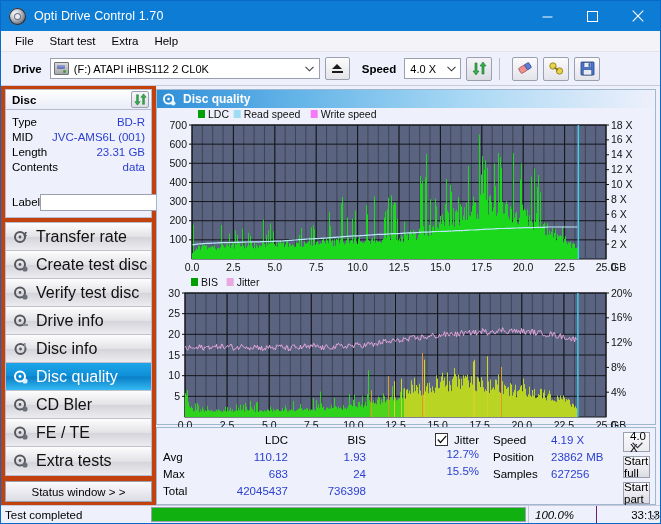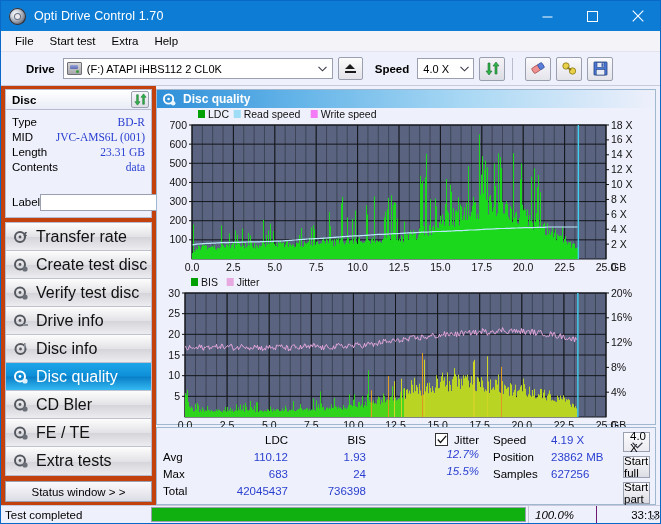--- a/index.html
+++ b/index.html
@@ -54,21 +54,21 @@
     flex: 0 0 21px; padding-left: 7px;
     border-bottom: 1px solid #e3e3ee;
   }
   .menu-item { padding: 2px 9px 3px 7px; color:#000; font-size:11.5px; }
   
   .toolbar {
     height: 34px; background:#eef0fb; flex:0 0 34px;
     display:flex; align-items:center; padding: 0 6px;
     border-bottom: 1px solid #c8cadb;
   }
-  .tb-label { font-weight:bold; font-size:11.5px; margin:0 8px 0 19px; }
+  .tb-label { font-weight:bold; font-size:11.5px; margin:0 8px 0 6px; }
   .combo {
     height: 21px; background:#fff; border:1px solid #9aa0b0;
     display:flex; align-items:center; position:relative;
     font-size:11px;
   }
   .combo .arrow {
     position:absolute; right:0; top:0; bottom:0; width:18px;
     display:flex; align-items:center; justify-content:center;
     background: #fff;
   }
@@ -124,21 +124,21 @@
     position:absolute; right:2px; top:1px; width:18px; height:17px;
     background: linear-gradient(#f6f6fa,#dedee6); border:1px solid #9aa0b0; border-radius:2px;
     display:flex; align-items:center; justify-content:center;
   }
   .disc-box {
     border:1px solid #b7bbcf; background:#eef0fb;
     padding: 4px 6px 5px 6px;
   }
   .disc-row { display:flex; align-items:center; height:15px; font-size:11.5px; }
   .disc-row .k { flex:1; color:#000; }
-  .disc-row .v { color:#2a3fd0; text-align:center;font-family:Liberation Serif, serif; }
+  .disc-row .v { color:#2a3fd0; text-align:center; }
   .label-row { display:flex; align-items:center; height:20px; margin-top:18px; }
   .label-row .k { width:37px; font-size:11.5px; }
   .label-input {
     flex:1; height:17px; background:#fff; border:1px solid #9aa0b0;
   }
   .label-btn {
     width:20px; height:19px; margin-left:3px;
     background: linear-gradient(#f6f6fa,#dedee6); border:1px solid #9aa0b0; border-radius:2px;
     display:flex;align-items:center;justify-content:center;
   }
@@ -192,21 +192,21 @@
   .st-c { width:80px; text-align:right; color:#2a3fd0; }
   .st-c.hdr { color:#000; }
   .st-c2 { width:78px; text-align:right; color:#2a3fd0; }
   .st-c2.hdr { color:#000; }
   .jit-col { width:118px; flex:0 0 118px; padding-top:3px; }
   .jit-head { display:flex; align-items:center; height:17px; justify-content:flex-end; padding-right:14px;}
   .chk {
     width:13px; height:13px; background:#fff; border:1px solid #333; margin-right:6px;
     display:flex; align-items:center; justify-content:center;
   }
-  .jit-val { height:17px; text-align:right; padding-right:14px; color:#2a3fd0;font-style:italic; }
+  .jit-val { height:17px; text-align:right; padding-right:14px; color:#2a3fd0; }
   .spd-col { width:130px; flex:0 0 130px; padding-top:3px; }
   .spd-row { display:flex; height:17px; align-items:center; }
   .spd-k { width:58px; }
   .spd-v { color:#2a3fd0; }
   .btn-col { flex:1; padding: 4px 5px 0 0; display:flex; flex-direction:column; align-items:stretch; }
   .sel-combo {
     height:20px; background: linear-gradient(#fbfbfd,#eaeaf0); border:1px solid #9aa0b0;
     display:flex; align-items:center; padding-left:6px; position:relative; font-size:11.5px;
   }
   .act-btn {

